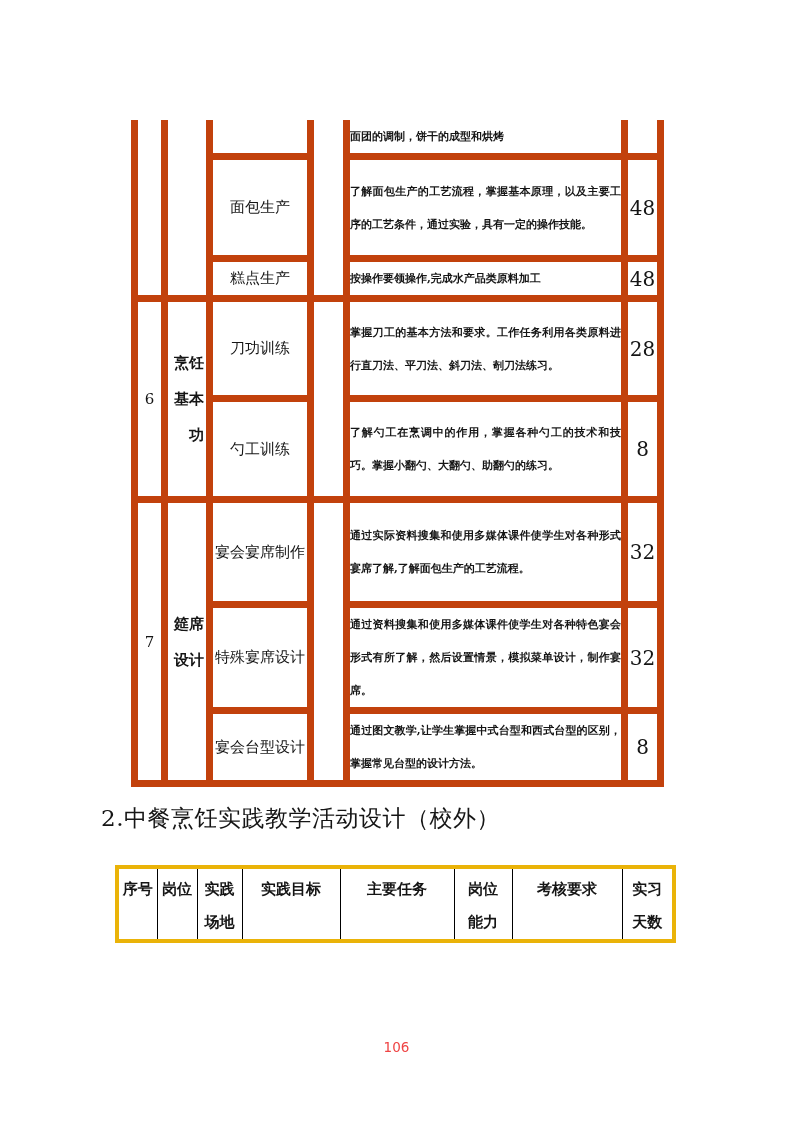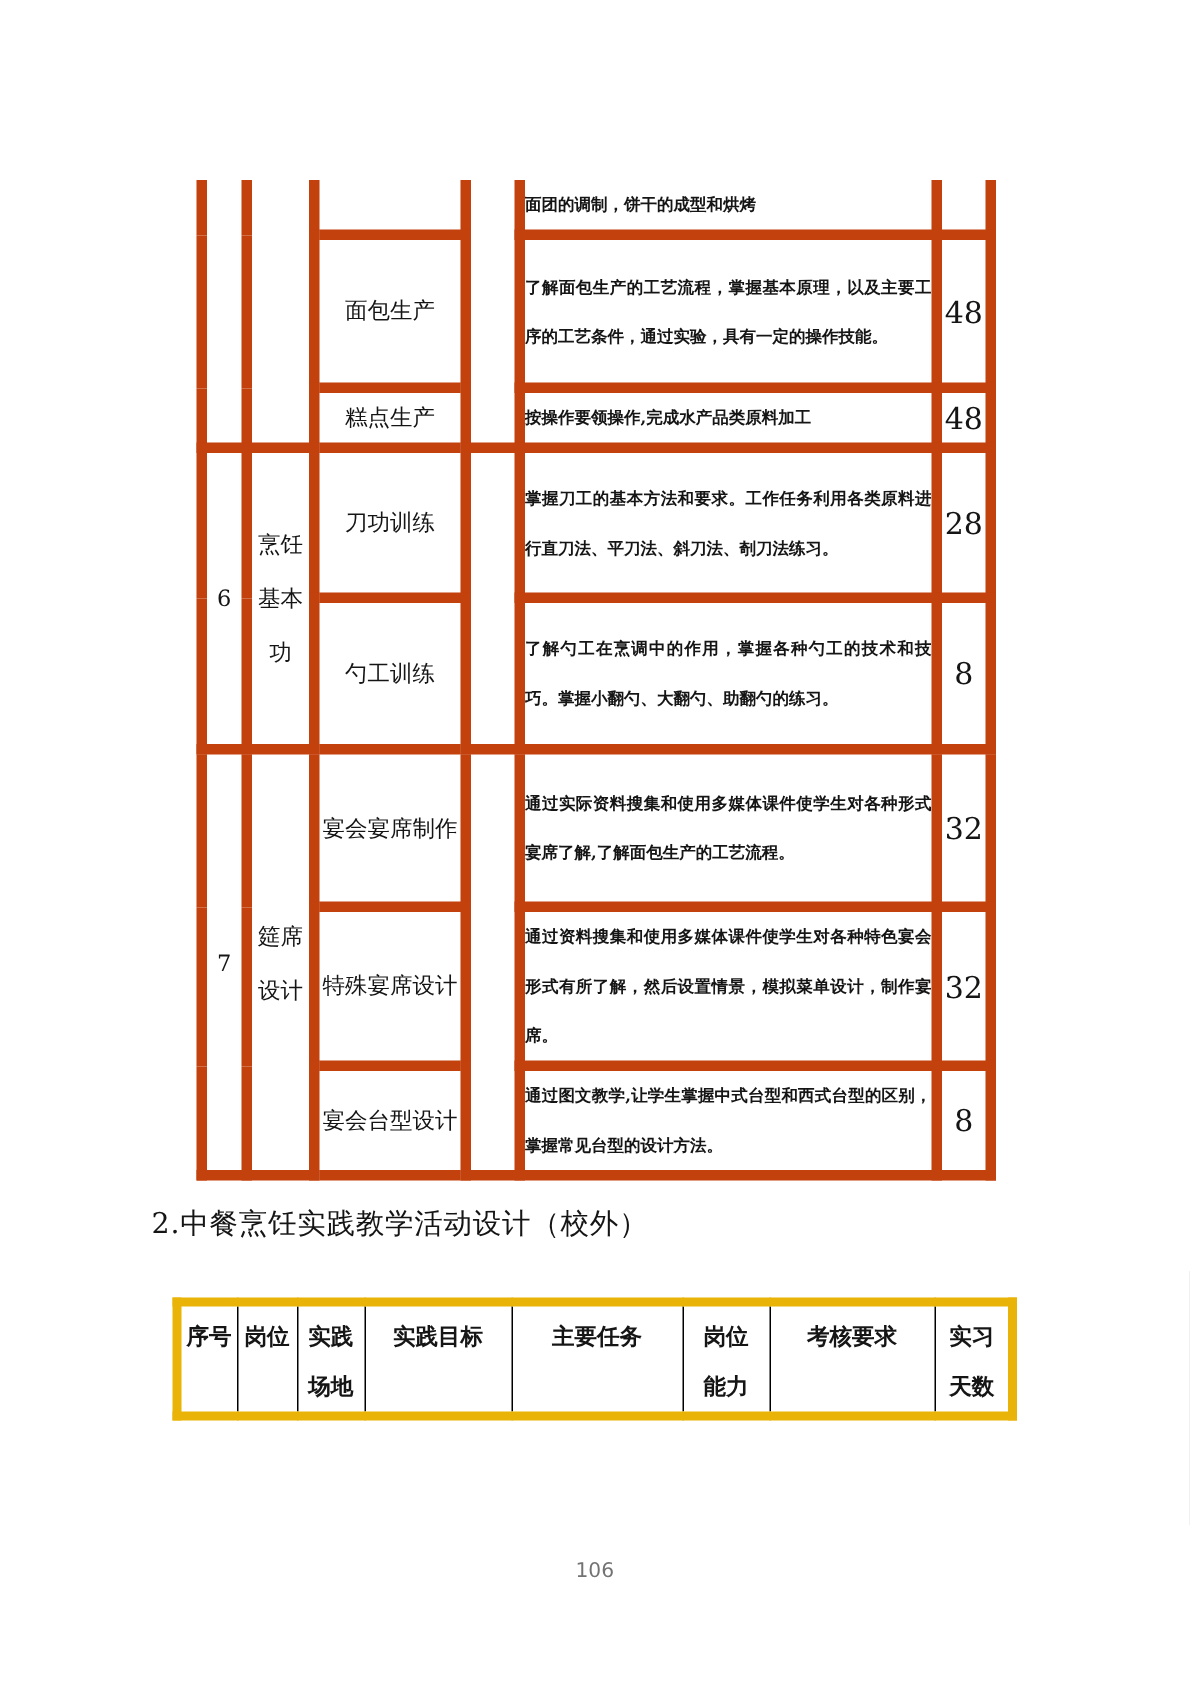--- a/index.html
+++ b/index.html
@@ -10,45 +10,45 @@
     color:#151515;
   }
   table { border-collapse:collapse; position:absolute; table-layout:fixed; }
 
   
   .t1 { left:131px; top:120px; width:526px; border:2px solid #000; border-top:none; font-size:15px; }
   .t1 td { border:7px solid #c2410c; vertical-align:middle; padding:0; overflow:hidden; }
   .t1 tr.ra td { border-top:none; }
   .c-seq  { text-align:center; }
   .c-cat  { text-align:center; }
-  .c-cat span { display:inline-block; width:2.25em; line-height:36px; text-align:center; }
+  .c-cat span { display:inline-block; width:2.25em; line-height:36px; text-align:right;font-weight:bold; }
   .c-proj { text-align:center; padding:0 3px; }
   .c-site { text-align:center; }
   .c-site span { display:inline-block; width:1.2em; line-height:33px;margin-left:32px; }
   .c-goal { text-align:justify; padding:0 4px 0 8px; line-height:33px; font-size:11px;font-weight:bold; }
   .c-hrs  { text-align:center; font-size:20px; }
 
   
   .heading {
     position:absolute; left:101px; top:803px; margin:0;
-    font-size:19px; font-weight:normal; letter-spacing:0.5px;
+    font-size:23px; font-weight:normal; letter-spacing:0.5px;
   }
 
   
-  .t2 { left:115px; top:865px; width:557px; border:6px solid #eab308; font-size:15px; }
+  .t2 { left:115px; top:865px; width:557px; border:4px solid #eab308; font-size:15px; }
   .t2 td {
     border:1px solid #000; vertical-align:top; text-align:center;
     font-weight:bold; line-height:33px; padding:4px 2px 0;
   }
   .t2 td.two span { display:inline-block; width:2.25em; line-height:33px; }
 
   
   .pagenum {
     position:absolute; left:0; top:1039px; width:793px; text-align:center;
-    font-size:13.5px; color:#737373;
+    font-size:13.5px; color:#ef4444;
     font-family:"DejaVu Sans","Liberation Sans",sans-serif;
   }
 </style>
 </head>
 <body>
 
 <div class="page">
 
   <table class="t1">
     <colgroup>

